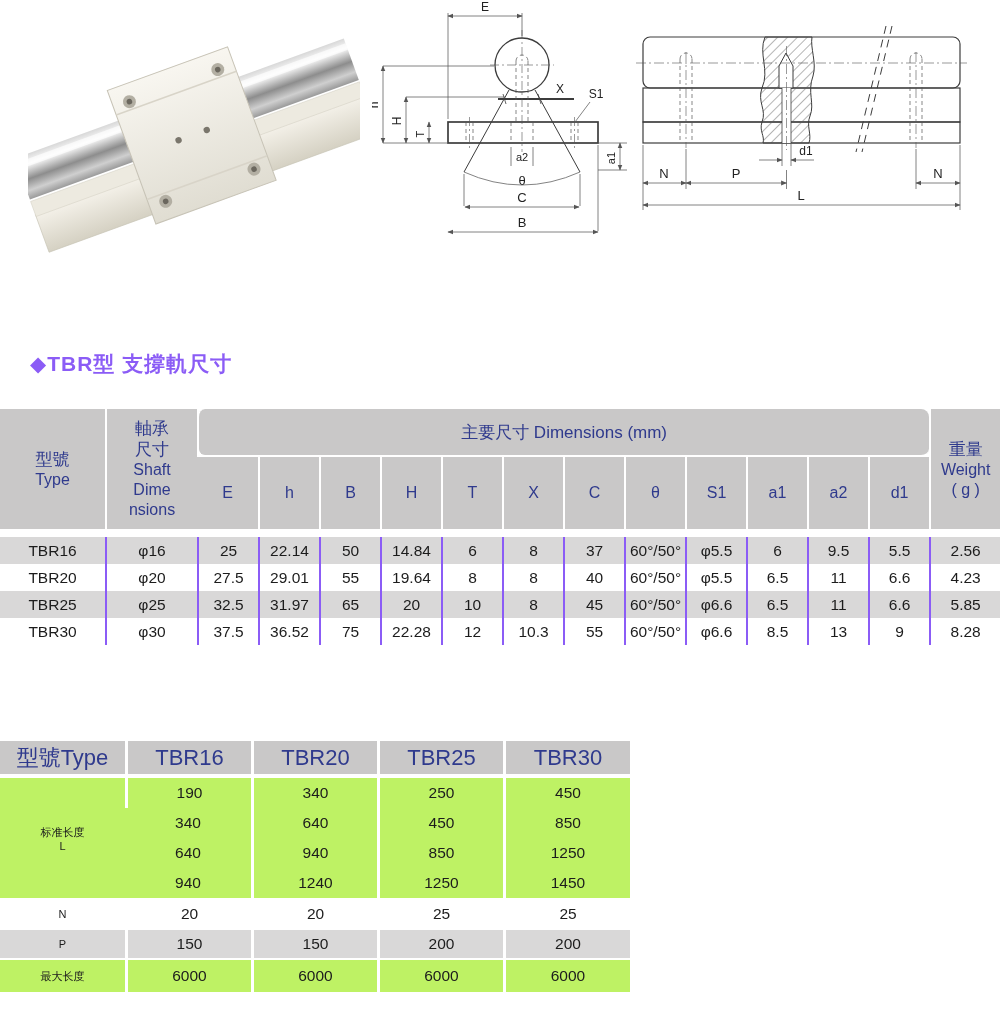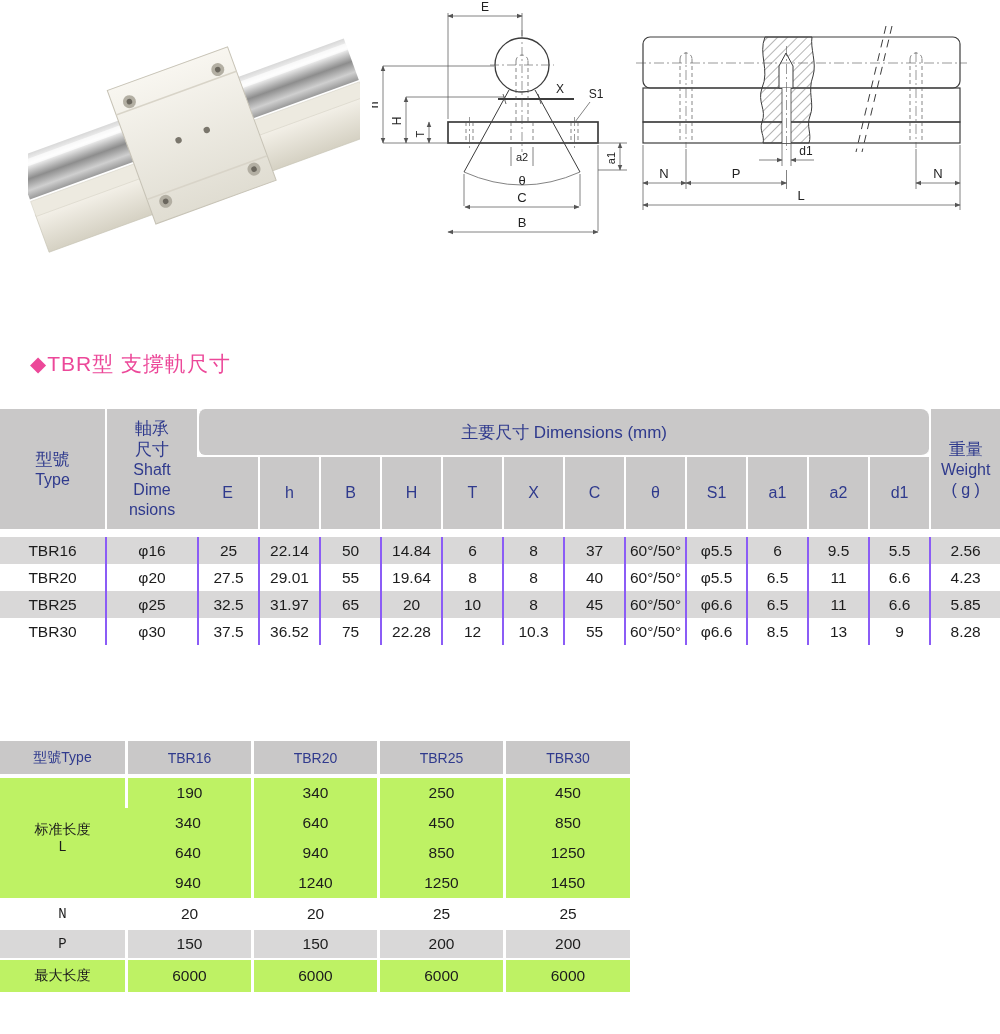--- a/index.html
+++ b/index.html
@@ -1,41 +1,41 @@
 <!DOCTYPE html>
 <html><head>
 <meta charset="utf-8">
 <style>
   html,body{margin:0;padding:0;background:#fff;}
   .page{position:relative;width:1000px;height:1034px;background:#ffffff;overflow:hidden;
         font-family:"Liberation Sans","DejaVu Sans",sans-serif;color:#1c1c1c;}
   .abs{position:absolute;}
-  .heading{position:absolute;left:30px;font-size:21px;font-weight:normal;color:#ec4899;letter-spacing:1px;white-space:nowrap;}
+  .heading{position:absolute;left:30px;font-size:21px;font-weight:bold;color:#8b5cf6;letter-spacing:1px;white-space:nowrap;}
   
   table{border-collapse:separate;border-spacing:0;table-layout:fixed;}
   .tbl1{position:absolute;left:0;top:409px;width:1000px;}
   .tbl1 th,.tbl1 td{padding:0;text-align:center;vertical-align:middle;}
   .tbl1 thead th{background:#c9c8c8;color:#2f3a8d;font-weight:normal;border-left:2px solid #fff;}
   .tbl1 thead th:first-child{border-left:none;}
   .th-zh{font-size:17px;line-height:21px;}
   .th-en{font-size:16px;line-height:20px;}
   .th-group{font-size:17px;height:46px;border-bottom:2px solid #fff;border-radius:8px;}
   .th-sub{height:72px;font-size:16px;border-bottom:8px solid #fff;}
   .th-span{border-bottom:8px solid #fff;}
   .tbl1 tbody td{font-size:15.5px;height:27px;border-left:2px solid #8b5cf6;}
   .tbl1 tbody td:first-child{border-left:none;}
   tr.g td{background:#d9d8d8;}
   tr.w td{background:#ffffff;}
   
   .tbl2{position:absolute;left:0;top:741px;width:630px;}
   .tbl2 th,.tbl2 td{padding:0;text-align:center;vertical-align:middle;border-left:3px solid #fff;}
   .tbl2 th:first-child,.tbl2 td:first-child{border-left:none;}
-  .tbl2 thead th{background:#c9c8c8;color:#2f3a8d;font-weight:normal;font-size:14px;height:33px;border-bottom:4px solid #fff;}
+  .tbl2 thead th{background:#c9c8c8;color:#2f3a8d;font-weight:normal;font-size:22px;height:33px;border-bottom:4px solid #fff;}
   .tbl2 tbody td{font-size:15.5px;}
-  .tbl2 td.lbl{font-size:14px;font-family:Liberation Mono, monospace;}
+  .tbl2 td.lbl{font-size:11px;}
   .tbl2 tr.lrow td{background:#bef264;height:30px;}
   .tbl2 tr.nrow td{background:#fff;height:28px;border-top:2px solid #fff;}
   .tbl2 tr.prow td{background:#d9d8d8;height:28px;border-top:2px solid #fff;}
   .tbl2 tr.mrow td{background:#bef264;height:32px;border-top:2px solid #fff;}
   .footnote{position:absolute;left:30px;top:1000px;font-size:20px;color:#111;letter-spacing:1px;white-space:nowrap;}
   
   svg text{font-family:"Liberation Sans","DejaVu Sans",sans-serif;fill:#222;}
 </style>
 </head>
 <body>

